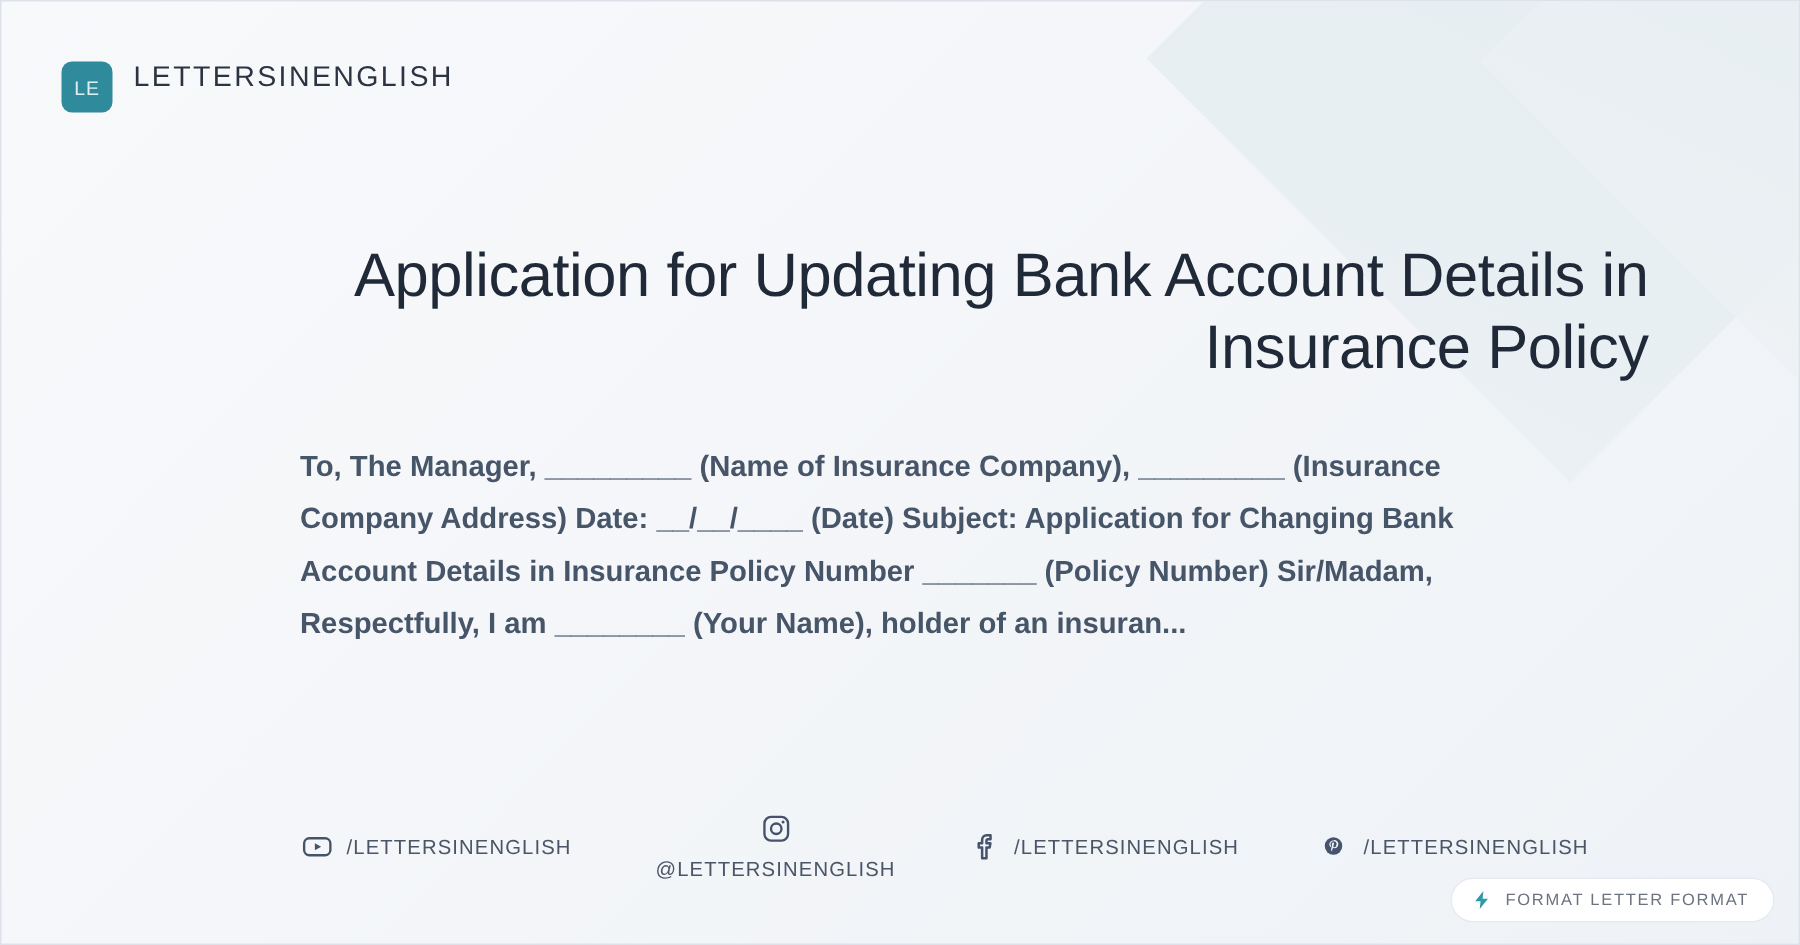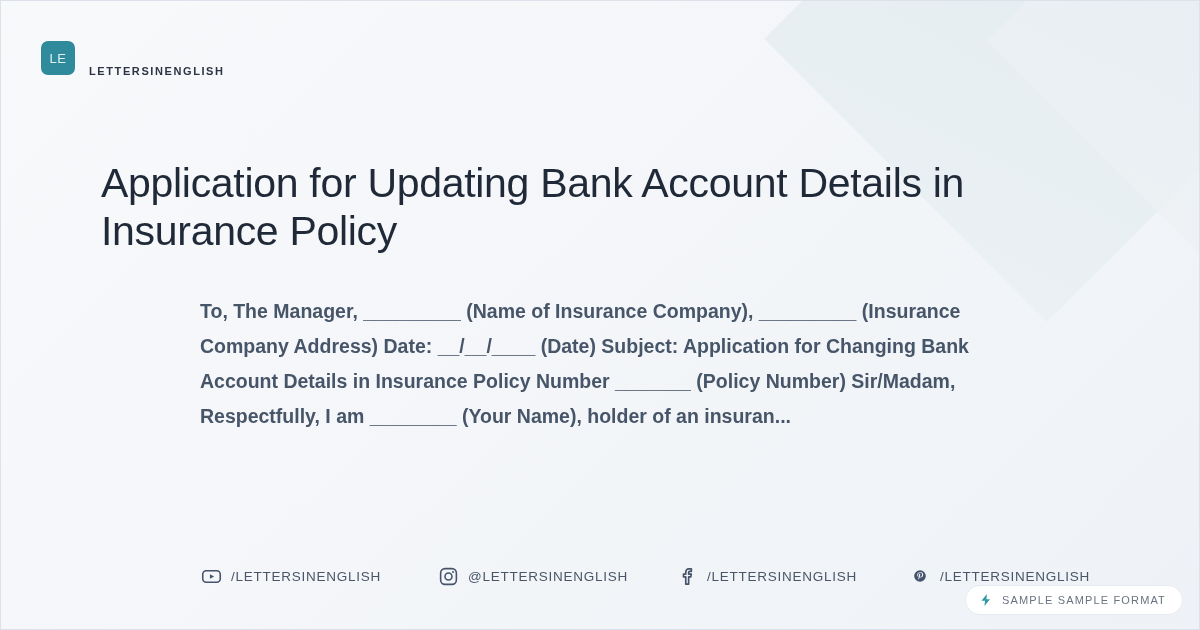--- a/index.html
+++ b/index.html
@@ -66,33 +66,32 @@
     display: flex;
     align-items: center;
     justify-content: center;
     color: #dff0f3;
     font-size: 13px;
     font-weight: 400;
     letter-spacing: 0.5px;
   }
   .brand-name {
     color: #2c3444;
-    font-size: 11px;
-    font-weight: 700;
+    font-size: 19px;
+    font-weight: 400;
     letter-spacing: 1.6px;
-    margin-top: 24px;
   }
 
   
   .headline {
     position: absolute;
     left: 100px;
     right: 100px;
     top: 158px;
-    text-align: left;
+    text-align: right;
     color: #1f2937;
     font-size: 41px;
     line-height: 1.18;
     font-weight: 400;
     letter-spacing: -0.3px;
     z-index: 4;
   }
 
   
   .excerpt {
@@ -133,21 +132,21 @@
   }
   .social-item .si-icon svg { display: block; }
   .social-item .si-label {
     color: #4a5668;
     font-size: 13.5px;
     letter-spacing: 0.75px;
     white-space: nowrap;
   }
 
   .sp-yt { margin-right: 56px; }
-  .sp-ig { margin-right: 48px; }
+  .sp-ig { margin-right: 48px; flex-direction: column; }
   .sp-fb { margin-right: 52px; }
 
   
   .sample-badge {
     position: absolute;
     right: 16px;
     bottom: 14px;
     height: 30px;
     padding: 0 16px 0 13px;
     border-radius: 16px;
@@ -237,16 +236,16 @@
     </div>
 
   </div>
 
   <div class="sample-badge">
     <span class="bolt">
       <svg width="14" height="14" viewBox="0 0 24 24" fill="currentColor">
         <path d="M13.6 1.8 4.2 13.4h6.1l-.9 8.8 9.4-11.6h-6.1l.9-8.8Z"></path>
       </svg>
     </span>
-    <span class="badge-text">SAMPLE SAMPLE FORMAT</span>
+    <span class="badge-text">FORMAT LETTER FORMAT</span>
   </div>
 
 </div>
 
 </body></html>

